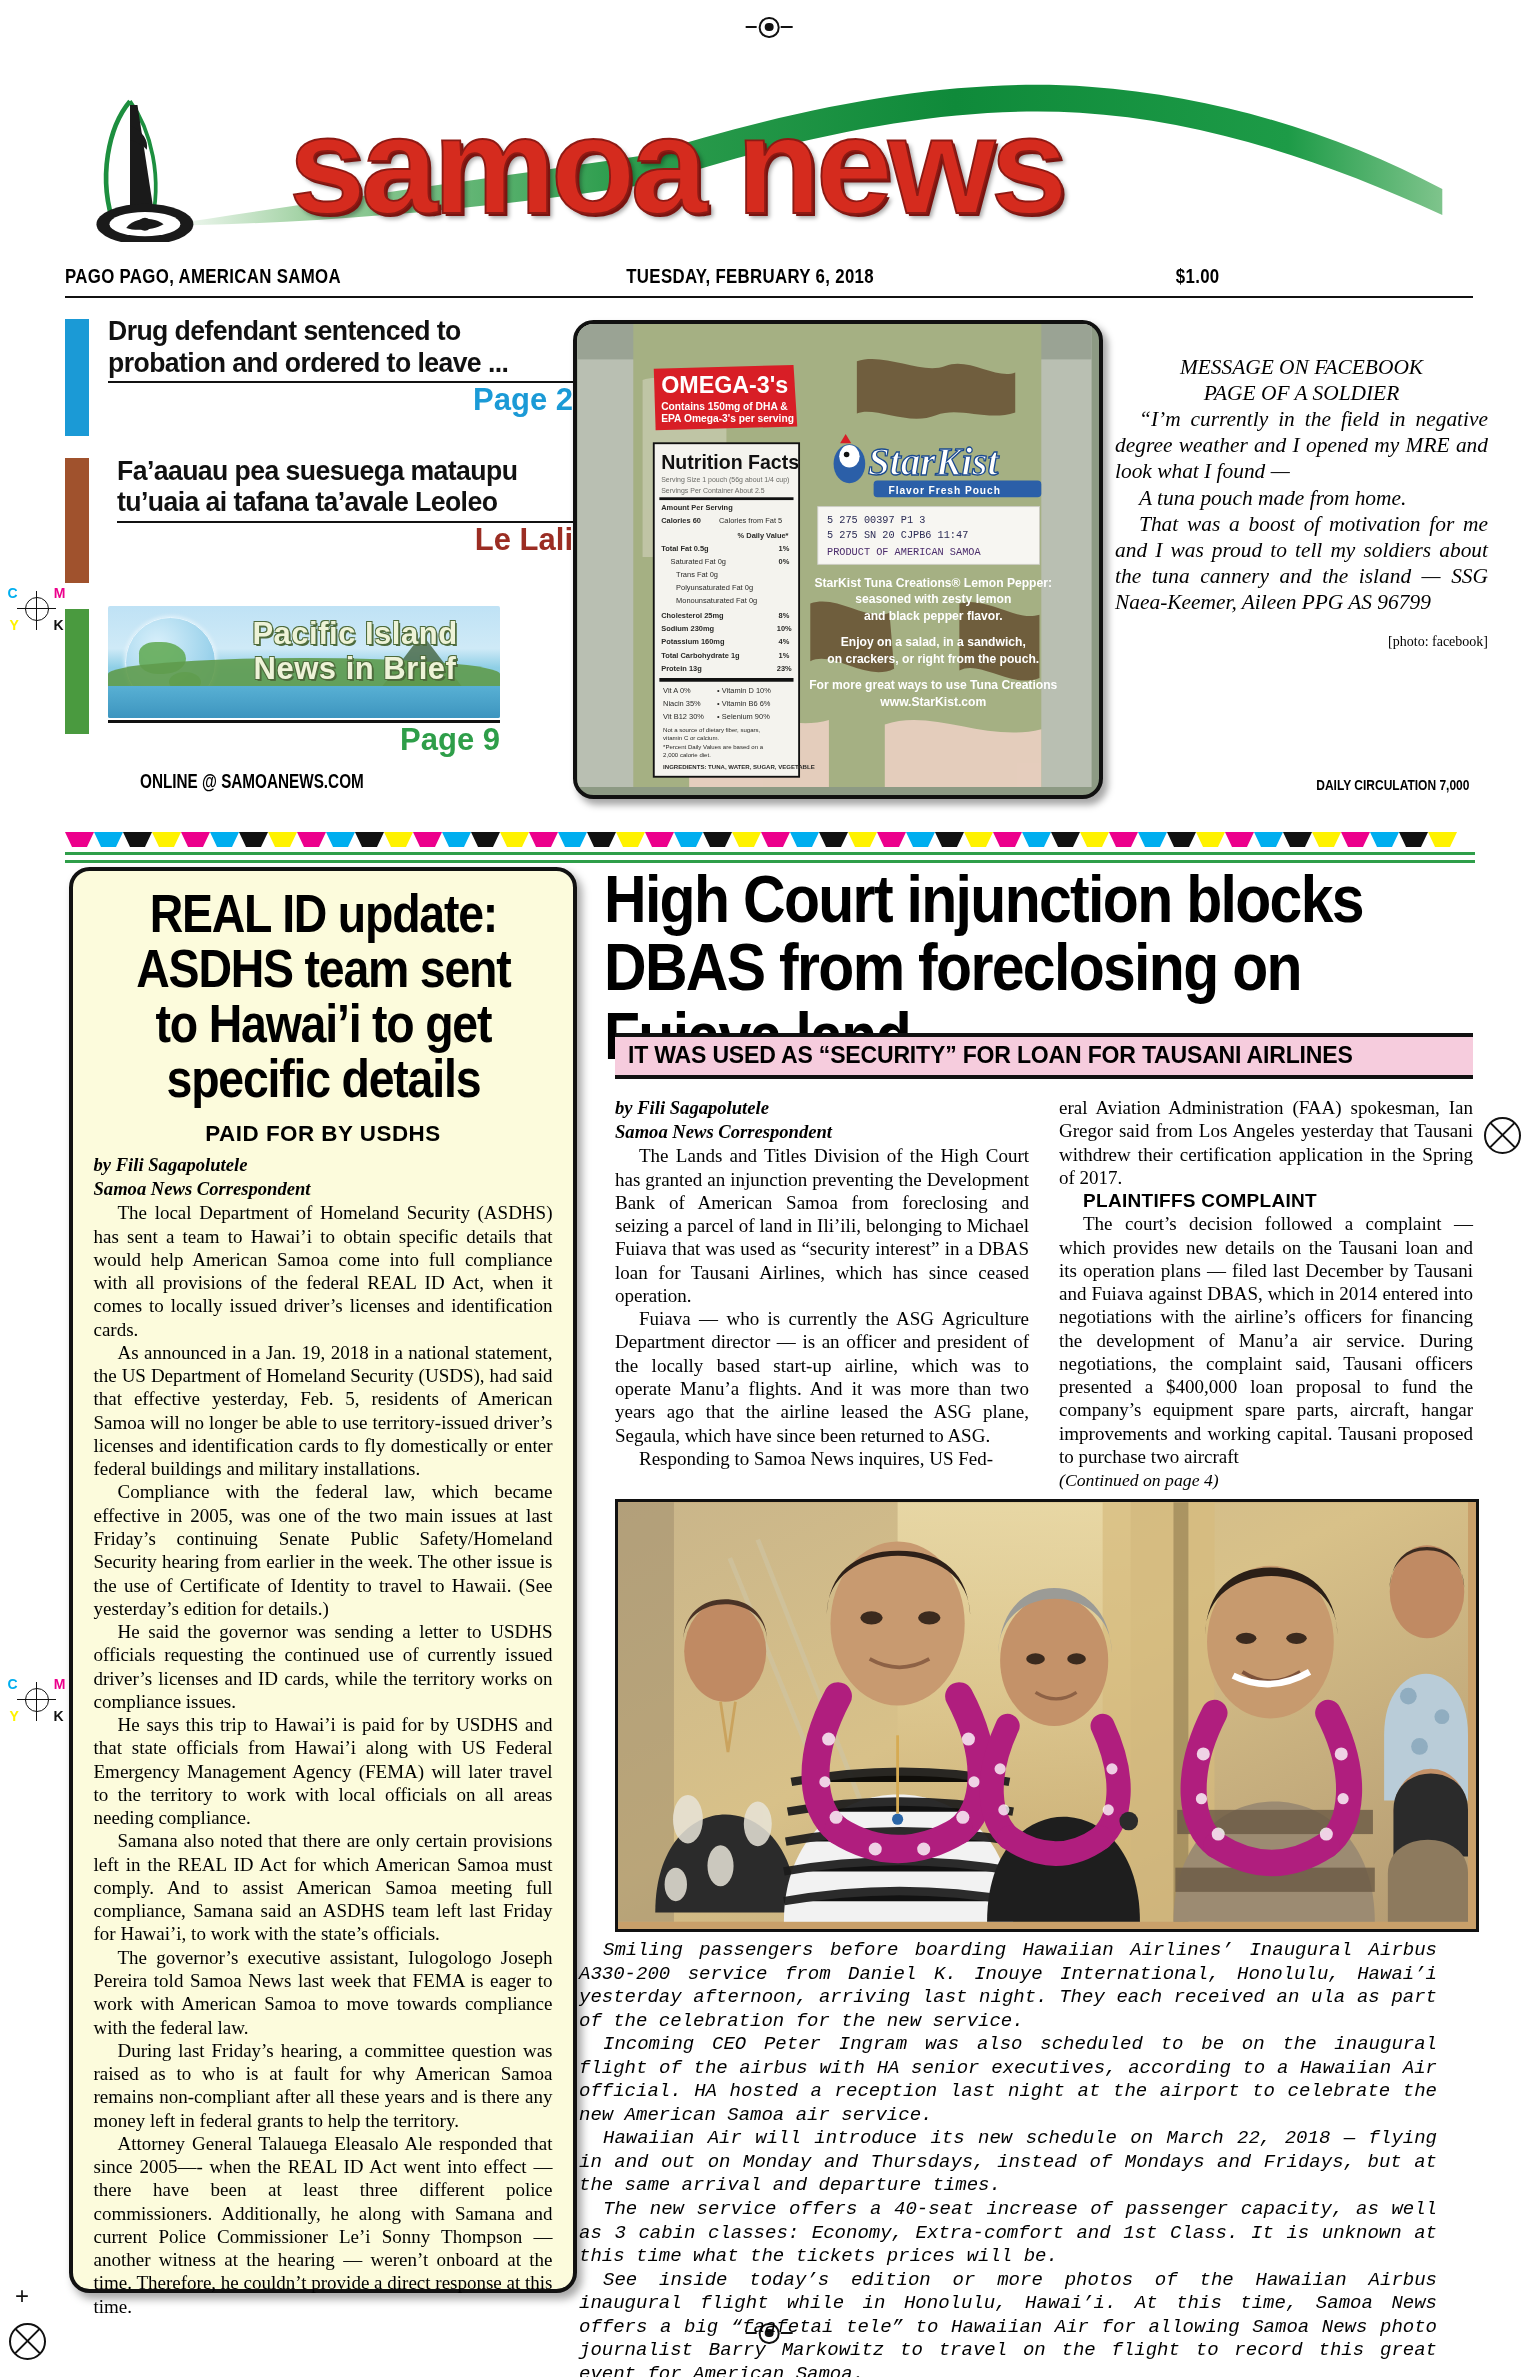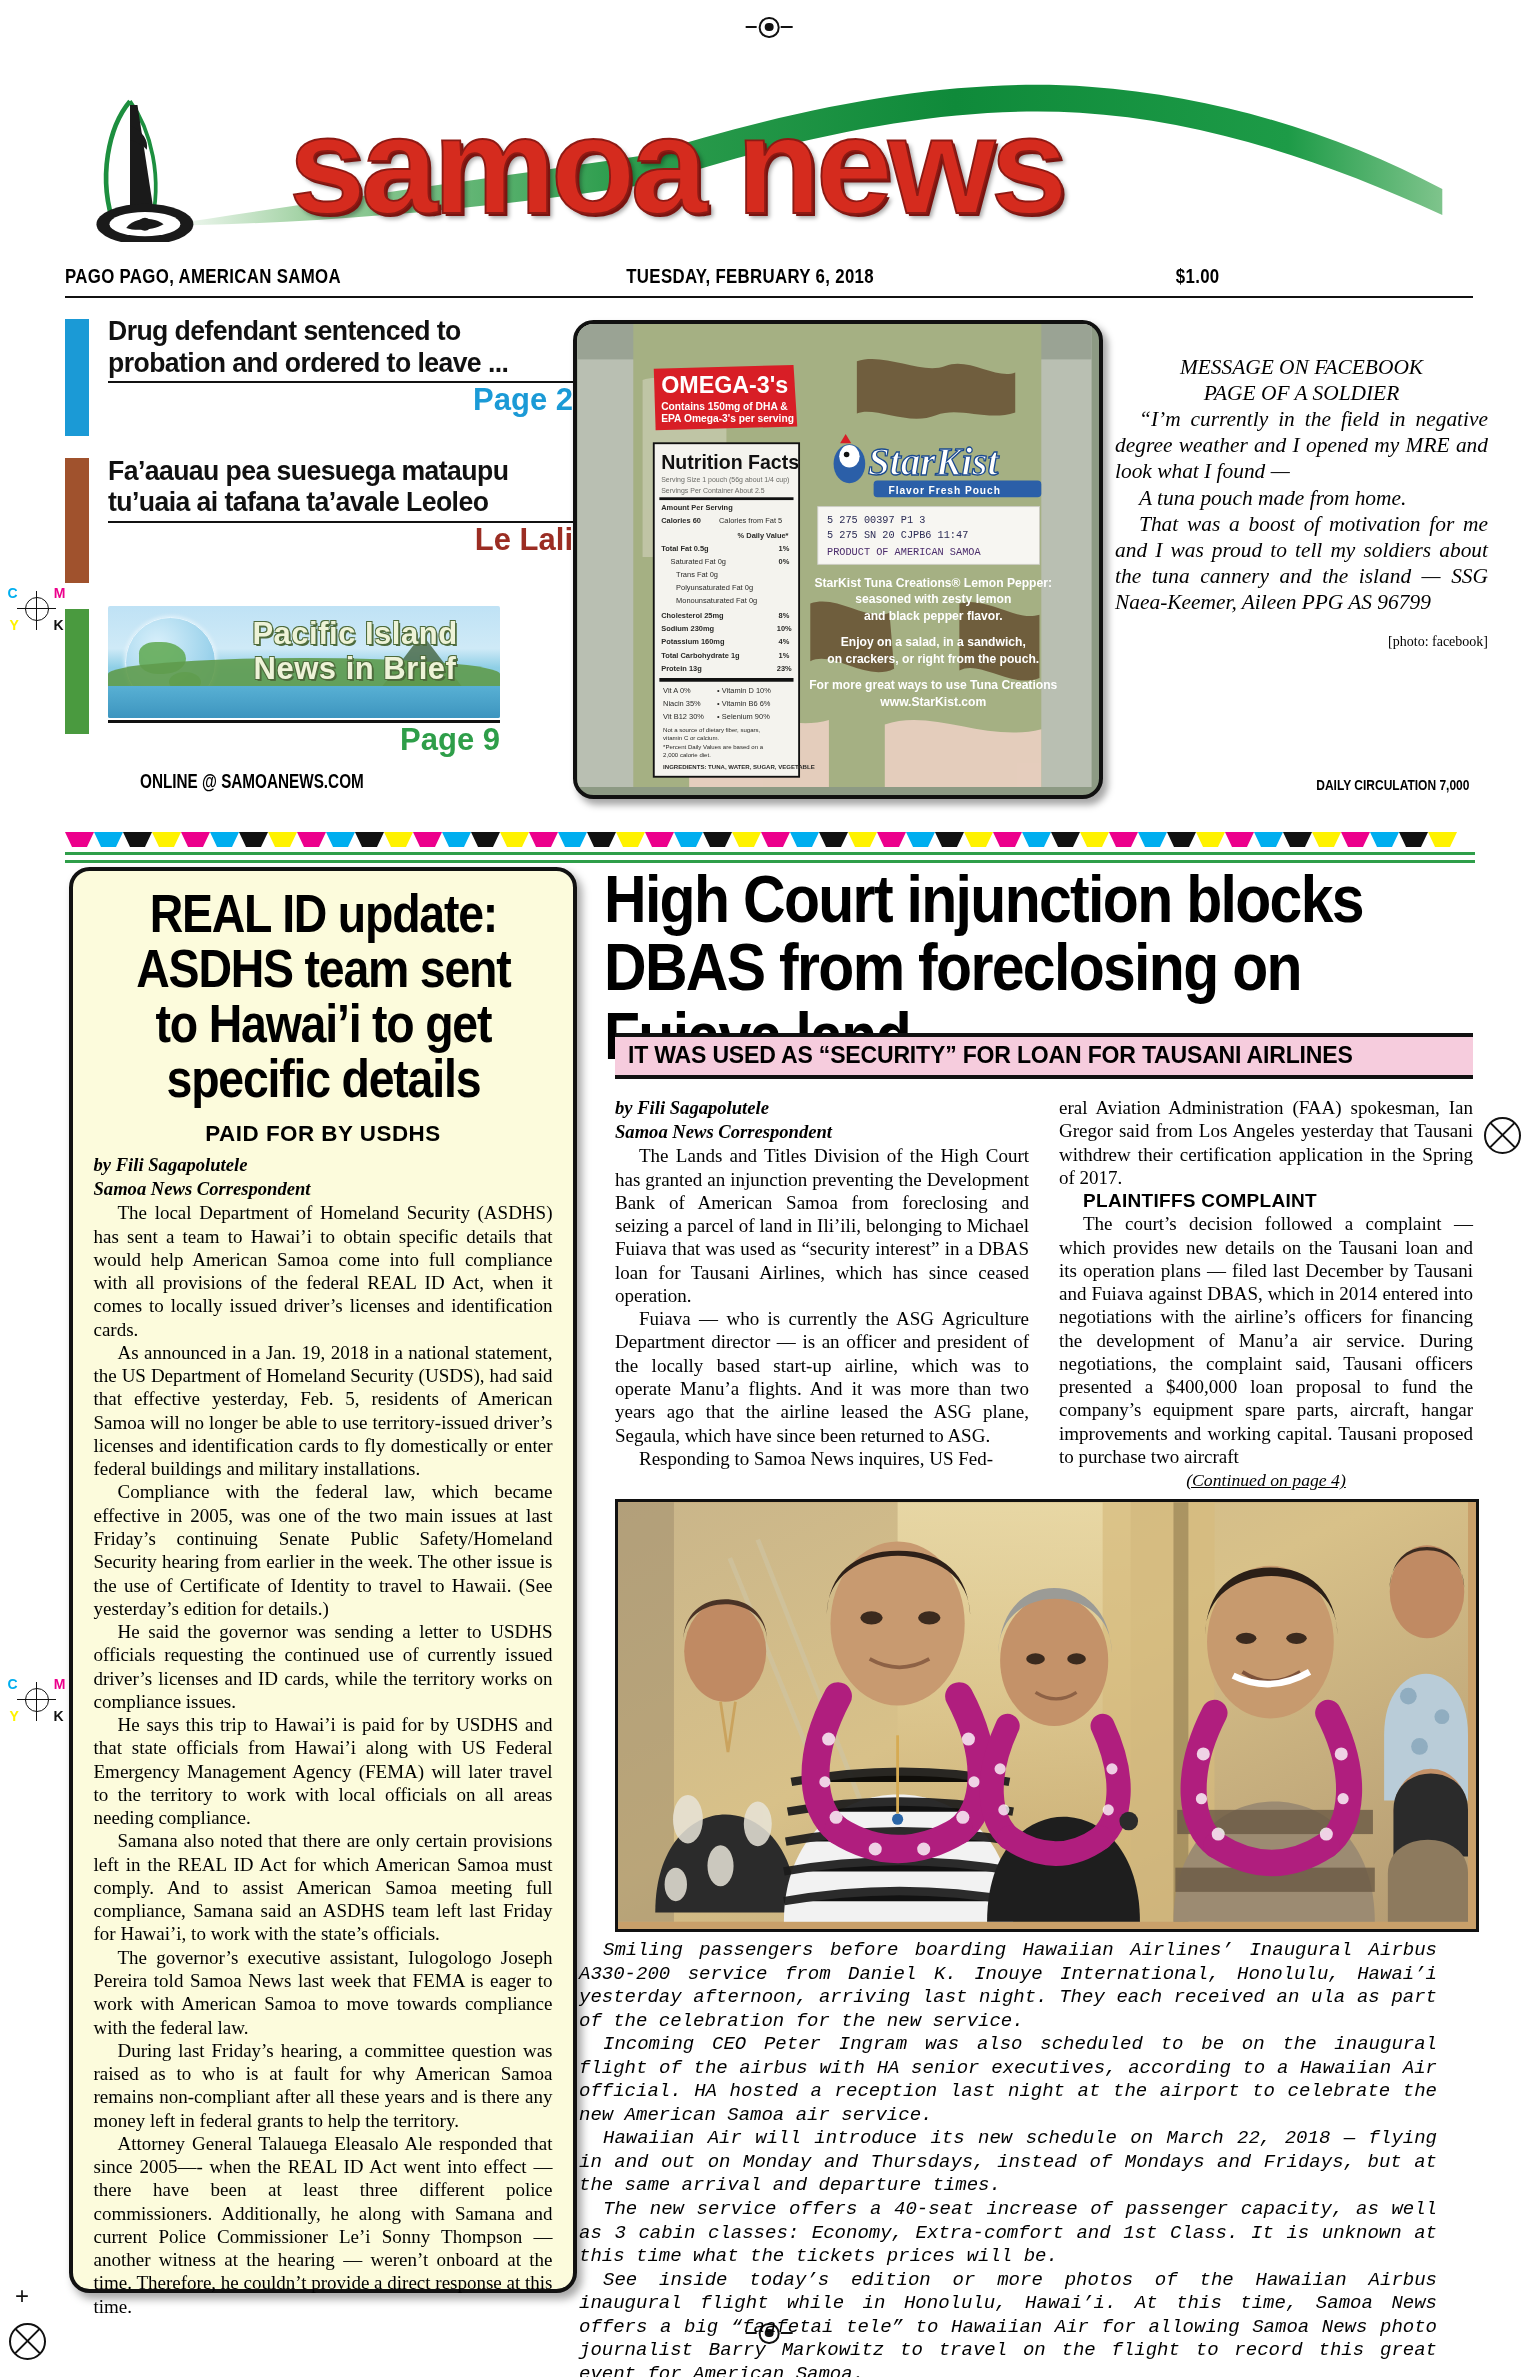--- a/index.html
+++ b/index.html
@@ -75,21 +75,21 @@
   .grule{position:absolute;left:65px;width:1410px;height:2.8px;background:#2E9E49;}
 
   
   .leftpanel{position:absolute;left:69px;top:867px;width:508px;height:1426px;background:#FCFBDC;border:4.7px solid #111;border-radius:20.5px;box-shadow:4.7px 5.6px 8.4px rgba(0,0,0,.35);box-sizing:border-box;}
   .lp-head{padding:15px 18.6px 0 18.6px;}
   .lp-head h1{margin:0;font-family:"Liberation Sans",sans-serif;font-weight:bold;font-size:54px;line-height:1.02;letter-spacing:-1.4px;text-align:center;transform:scaleX(.86);transform-origin:center center;}
   .lp-paid{text-align:center;font-family:"Liberation Sans",sans-serif;font-weight:bold;font-size:22.4px;letter-spacing:0.5px;margin-top:15px;}
   .byline{font-weight:bold;font-style:italic;font-size:18.6px;line-height:1.3;}
   .lp-body{padding:5.6px 20.5px 9.3px 20.5px;}
   .lp-body p{margin:0;font-size:19px;line-height:1.225;text-align:justify;text-indent:24px;hyphens:auto;}
-  .contd{font-style:italic;text-align:center;font-size:17.7px;margin-top:1.9px;text-decoration:underline;}
+  .contd{font-style:italic;text-align:left;font-size:17.7px;margin-top:1.9px;}
 
   .mainhead{position:absolute;left:604px;top:865px;width:874px;}
   .mainhead h1{margin:0;font-family:"Liberation Sans",sans-serif;font-weight:bold;font-size:67px;line-height:1.02;letter-spacing:-1.9px;transform:scaleX(.88);transform-origin:left center;}
   .subbar{position:absolute;left:615px;top:1033px;width:858px;}
   .subbar .rl{height:3.7px;background:#111;}
   .subbar .inner{background:#F6CCDD;padding:4.7px 9.3px 5.6px 13px;}
   .subbar .inner span{font-family:"Liberation Sans",sans-serif;font-weight:bold;font-size:24px;letter-spacing:-0.2px;transform:scaleX(.96);transform-origin:left center;display:inline-block;}
 
   .maincols{position:absolute;left:615px;top:1096px;width:858px;display:flex;gap:30px;}
   .mcol{width:414px;}
@@ -206,21 +206,21 @@
 
     <div class="teaser" style="height:132px;">
       <div class="cbar" style="height:117px;background:#1B9AD6;"></div>
       <div class="body">
         <h3>Drug defendant sentenced to probation and ordered to leave ...</h3>
         <div class="uline"></div>
         <div class="pg" style="color:#1B9AD6;">Page 2</div>
       </div>
     </div>
 
-    <div class="teaser" style="height:140px;margin-top:7.5px;">
+    <div class="teaser" style="height:140px;margin-top:7.5px;padding-left:9px;">
       <div class="cbar" style="height:125px;background:#A0522D;"></div>
       <div class="body">
         <h3>Fa’aauau pea suesuega mataupu tu’uaia ai tafana ta’avale Leoleo</h3>
         <div class="uline"></div>
         <div class="pg" style="color:#9B2D23;">Le Lali</div>
       </div>
     </div>
 
     <div class="teaser" style="height:168px;margin-top:11.2px;">
       <div class="cbar" style="height:125px;background:#4A9A3F;"></div>

